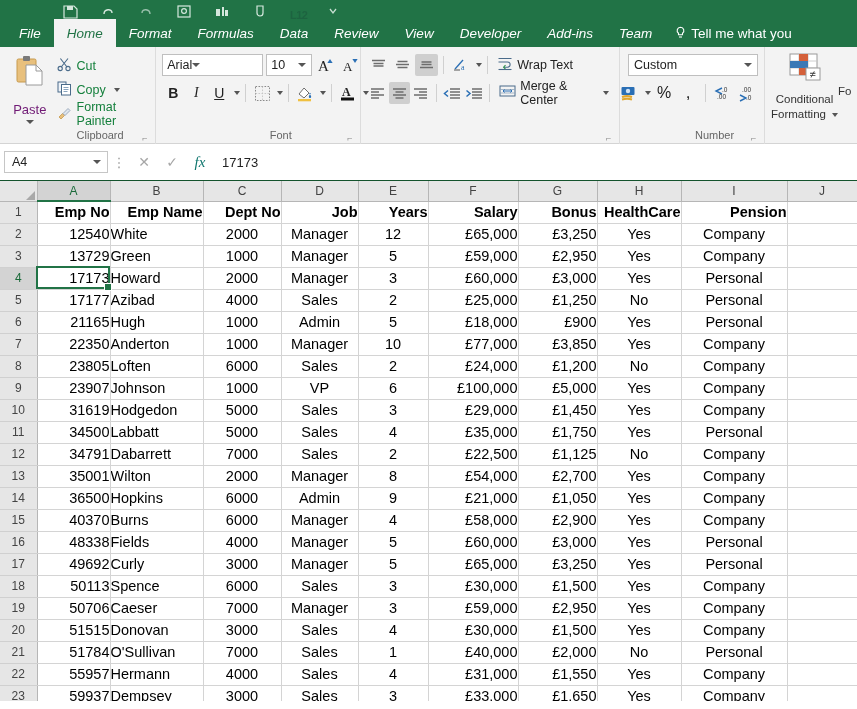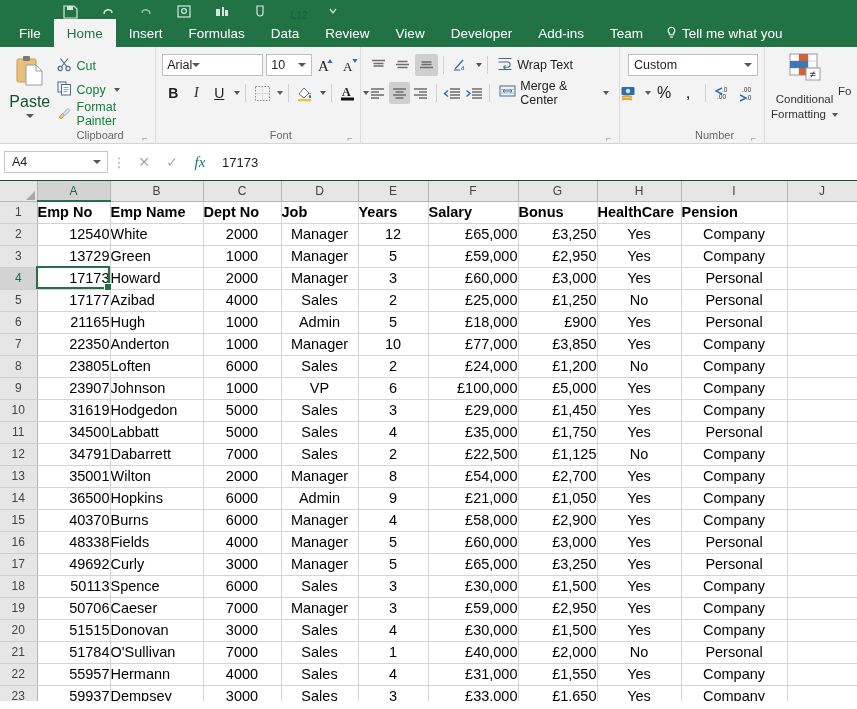--- a/index.html
+++ b/index.html
@@ -22,21 +22,21 @@
   .qat-ico svg { display: block; }
   .qat-l12 { color: #1d6340; font-size: 11px; font-weight: bold; letter-spacing: -.5px; }
 
   
   .tabbar {
     height: 28px; background: #217346; display: flex; align-items: stretch;
     padding-left: 6px; position: relative;
   }
   .tab {
     color: #ffffff; font-size: 13.5px; padding: 0 13px;
-    display: flex; align-items: center; white-space: nowrap; cursor: default;
+    display: flex; align-items: center; white-space: nowrap; cursor: default; font-style: italic;
   }
   .tab.active { background: #f3f3f3; color: #217346; }
   .tellme { display: flex; align-items: center; gap: 5px; color: #ffffff;
             font-size: 13.5px; padding-left: 10px; white-space: nowrap; }
   .bulb { width: 11px; height: 14px; }
 
   
   .ribbon {
     height: 97px; background: #f3f3f3; display: flex;
     border-bottom: 1px solid #d4d4d4; position: relative;
@@ -46,21 +46,21 @@
   .grp-body { flex: 1; display: flex; align-items: flex-start; padding: 5px 6px 0 6px; }
   .grp-label { height: 17px; font-size: 11px; color: #666; text-align: center;
                line-height: 17px; position: relative; margin-left: 45px; }
   .dlg-launch { position: absolute; right: 4px; bottom: 1px; width: 9px; height: 9px;
                 color: #888; font-size: 9px; line-height: 9px; }
 
   
   .g-clip { width: 160px; }
   .paste-btn { width: 54px; display: flex; flex-direction: column; align-items: center;
                padding-top: 2px; cursor: default; }
-  .paste-lbl { font-size: 16px; color: #14532d; margin-top: 1px; }
+  .paste-lbl { font-size: 13px; color: #701a75; margin-top: 10px; }
   .caret { width: 0; height: 0; border-left: 4px solid transparent;
            border-right: 4px solid transparent; border-top: 4px solid #555; margin-top: 3px; }
   .clip-col { display: flex; flex-direction: column; gap: 2px; padding-top: 3px; }
   .clip-row { display: flex; align-items: center; gap: 5px; height: 22px; padding: 0 3px;
               cursor: default; }
   .clip-row span.lbl { font-size: 12.5px; color: #15803d; }
   .mini-caret { width: 0; height: 0; border-left: 3.5px solid transparent;
                 border-right: 3.5px solid transparent; border-top: 4px solid #555;
                 margin-left: 3px; }
 
@@ -145,21 +145,21 @@
 
   td.rowhdr { width: 37px; background: #e6e6e6; font-size: 12px; color: #444;
               text-align: center; border-right: 1px solid #b6b6b6;
               border-bottom: 1px solid #d0d0d0; }
   td.rowhdr.sel { background: #d3d3d3; color: #1b6b3a; }
 
   td.cell { height: 22px; font-size: 14.5px; color: #000;
             border-right: 1px solid #d4d4d4; border-bottom: 1px solid #d4d4d4;
             padding: 0 4px; white-space: nowrap; overflow: hidden;
             font-family: "Liberation Sans", sans-serif; }
-  td.cell.hdrcell { font-weight: bold; text-align: left; }
+  td.cell.hdrcell { font-weight: bold; text-align: right; }
   td.al-l { text-align: left; }
   td.al-r { text-align: right; padding-right: 5px; }
   td.al-c { text-align: center; }
   td.cell.blank { border-right: 1px solid #d4d4d4; }
 
   
   .activecell { position: absolute; border: 2px solid #217346; pointer-events: none; }
   .activecell::after { content: ""; position: absolute; right: -4px; bottom: -4px;
                        width: 6px; height: 6px; background: #217346;
                        border: 1px solid #fff; }
@@ -210,21 +210,21 @@
   <div class="qat-ico">
     <svg width="10" height="14" viewBox="0 0 10 14">
           <path d="M2 4 L5 8 L8 4" fill="none" stroke="#cfe4d8" stroke-width="1.3"></path>
         </svg>
   </div>
 </div>
 
 <div class="tabbar">
   <div class="tab">File</div>
   <div class="tab active">Home</div>
-  <div class="tab">Insert</div>
+  <div class="tab">Format</div>
   <div class="tab">Formulas</div>
   <div class="tab">Data</div>
   <div class="tab">Review</div>
   <div class="tab">View</div>
   <div class="tab">Developer</div>
   <div class="tab">Add-ins</div>
   <div class="tab">Team</div>
   <div class="tellme">
     <span class="bulb">
       <svg width="11" height="14" viewBox="0 0 11 14">

